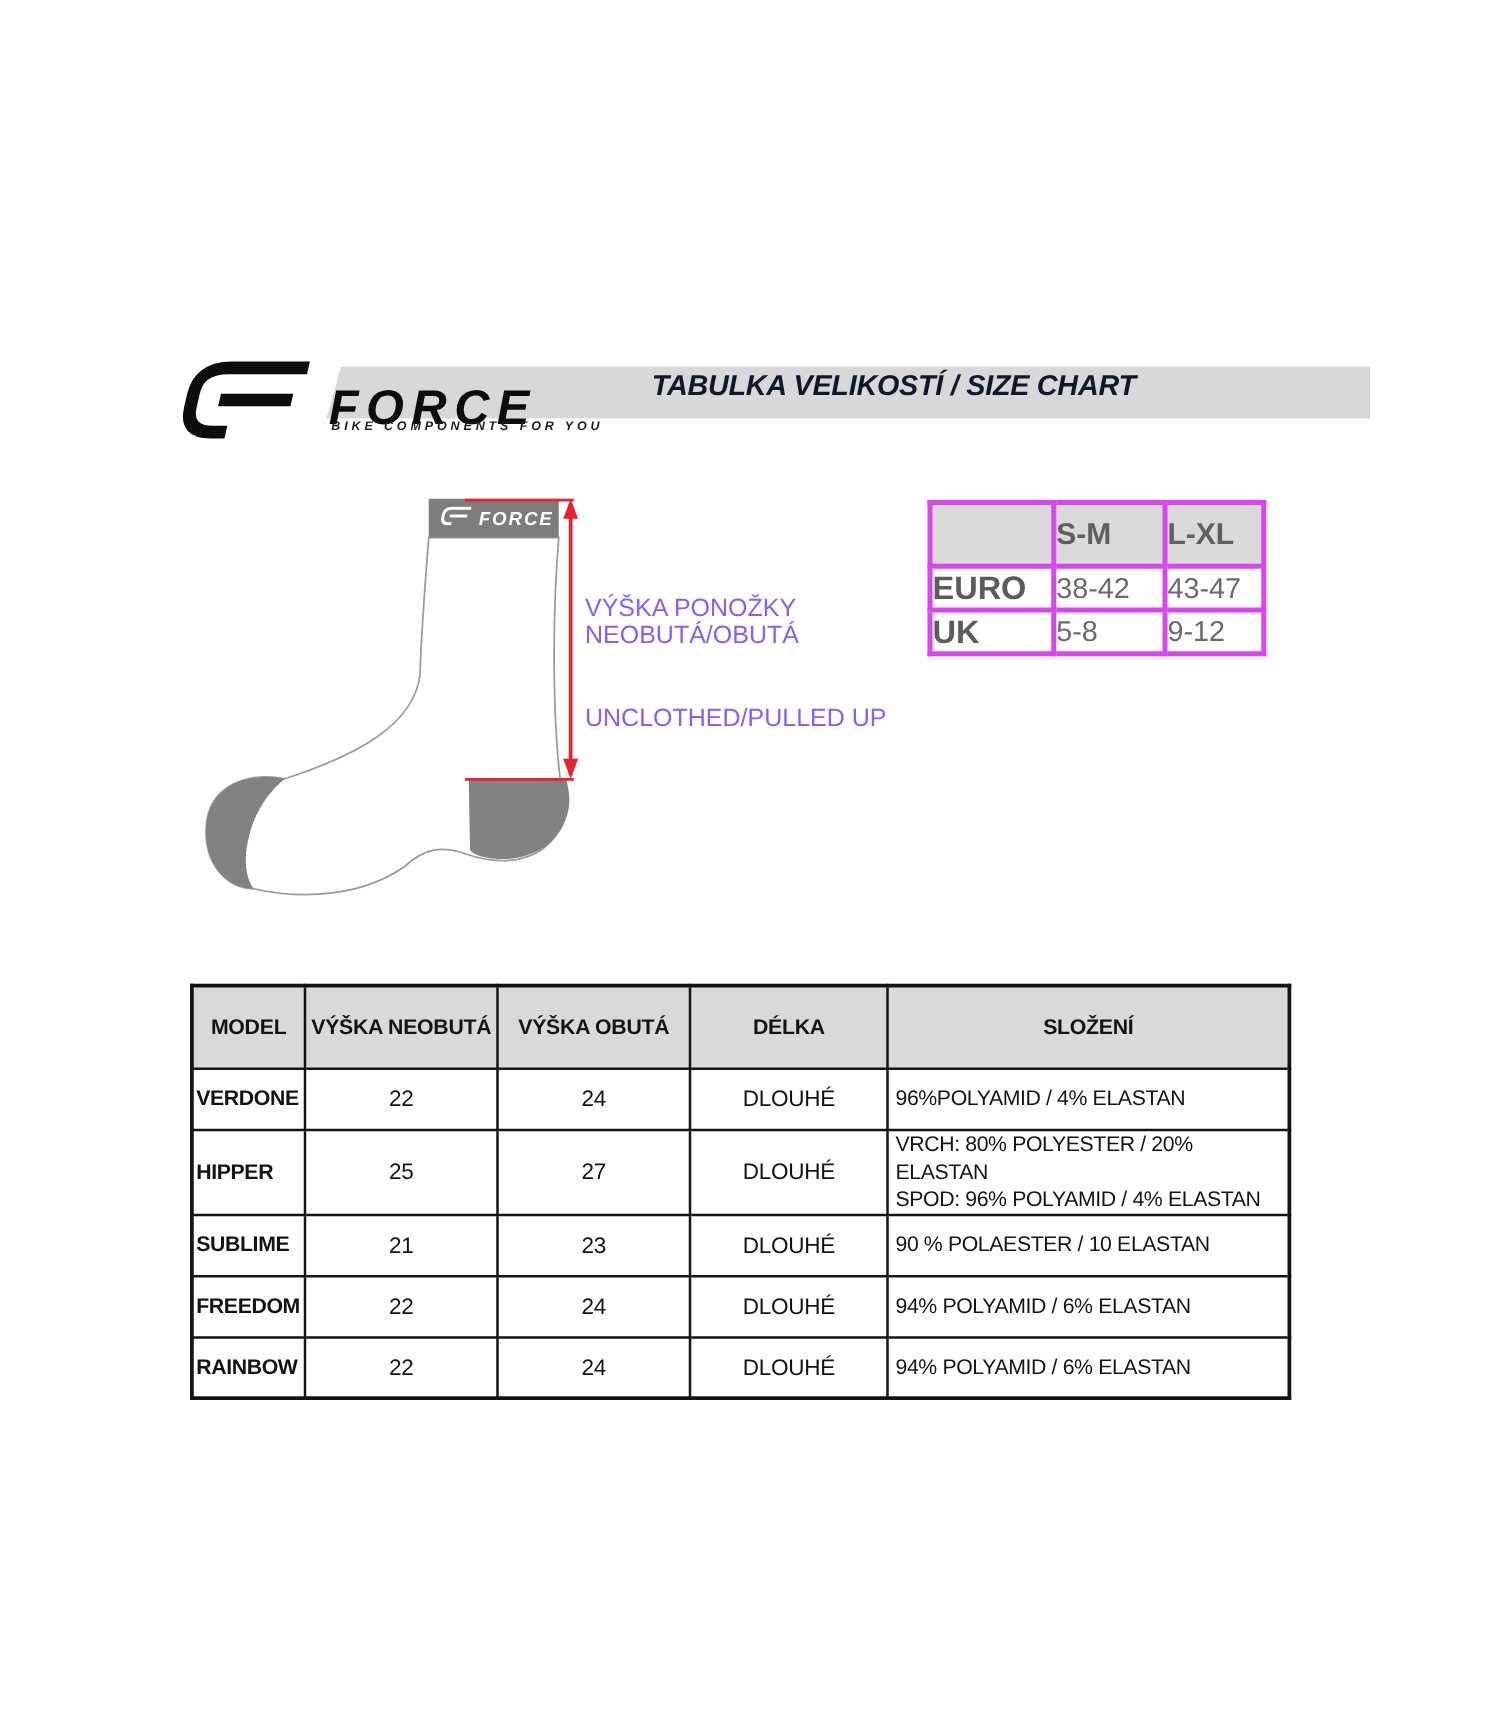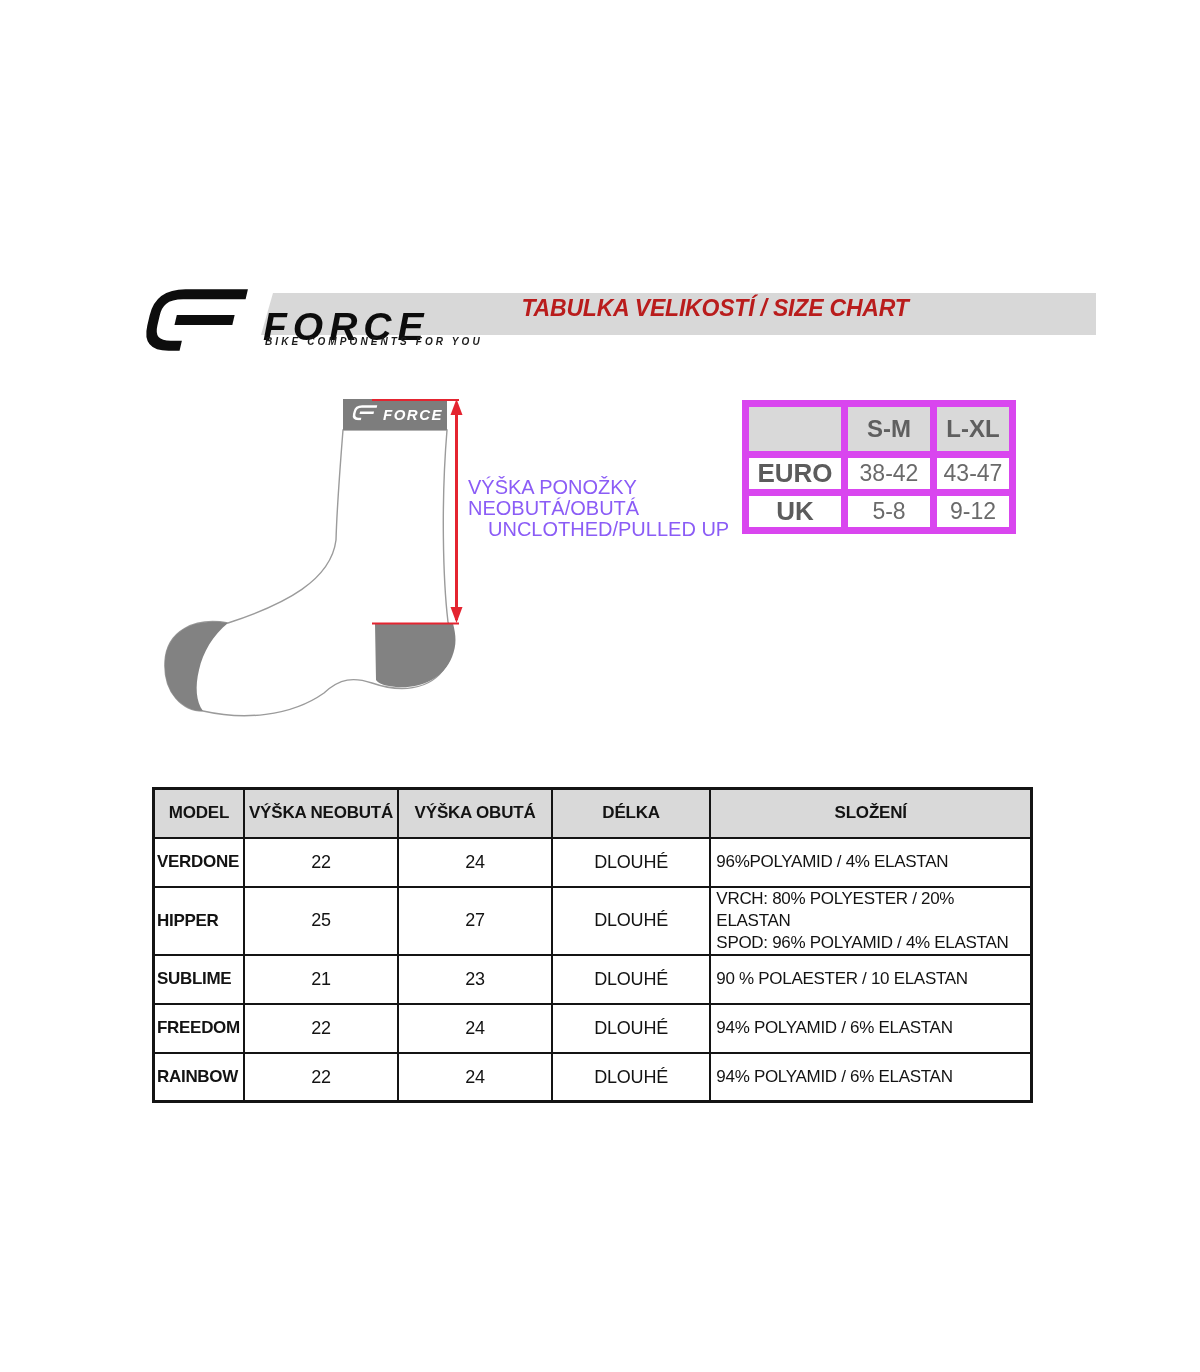--- a/index.html
+++ b/index.html
@@ -22,21 +22,21 @@
     width: 835px; height: 42px;
     background: #d8d8d8;
     clip-path: polygon(12px 0, 100% 0, 100% 100%, 0 100%);
   }
   .page-title {
     position: absolute;
     left: 430px; top: 293px;
     width: 570px; height: 30px;
     display: flex; align-items: center; justify-content: center;
     font-size: 23px; font-weight: bold; font-style: italic;
-    letter-spacing: -0.2px; color: #b91c1c;
+    letter-spacing: -0.2px; color: #0f172a;
     white-space: nowrap;
   }
   .logo-glyph {
     position: absolute;
     left: 139px; top: 287px;
     width: 112px; height: 66px;
     color: #0d0d0d;
   }
   .brand-wordmark {
     position: absolute;
@@ -57,33 +57,33 @@
   .sock-svg { position: absolute; left: 140px; top: 390px; width: 330px; height: 340px; }
   .annotation {
     position: absolute;
     left: 468px;
     color: #8b5cf6;
     font-size: 20px;
     white-space: nowrap;
   }
   .annotation.l1 { top: 476px; }
   .annotation.l2 { top: 497px; }
-  .annotation.l3 { top: 518px; margin-left: 20px; }
+  .annotation.l3 { top: 564px; }
 
   
   .size-table {
     position: absolute;
     left: 742px; top: 400px;
     border-collapse: collapse;
     table-layout: fixed;
     color: #636363;
   }
   .size-table th, .size-table td {
-    border: 7px solid #d946ef;
-    text-align: center;
+    border: 4px solid #d946ef;
+    text-align: left;
     vertical-align: middle;
     background: #ffffff;
   }
   .size-table .hdr { background: #d9d9d9; height: 51px; font-size: 24px; font-weight: bold; color: #5f5f5f; }
   .size-table .c0 { width: 99px; }
   .size-table .c1 { width: 89px; }
   .size-table .c2 { width: 79px; }
   .size-table .row-label { font-size: 26px; font-weight: bold; color: #5c5c5c; }
   .size-table td { height: 15px; font-size: 23px; color: #6a6a6a; }
 
@@ -96,21 +96,21 @@
     table-layout: fixed;
     border: 3px solid #141414;
     color: #131313;
   }
   .spec-table th, .spec-table td {
     border: 2px solid #141414;
     vertical-align: middle;
   }
   .spec-table thead th {
     background: #d9d9d9;
-    height: 49px;
+    height: 66px;
     font-size: 17px;
     font-weight: bold;
     letter-spacing: -0.2px;
     text-align: center;
   }
   .spec-table tbody tr { height: 49px; }
   .spec-table td.model {
     font-weight: bold;
     font-size: 17px;
     text-align: left;

